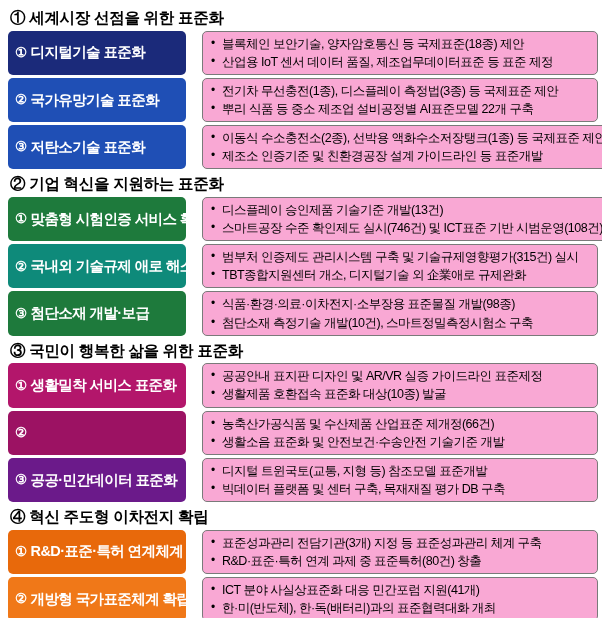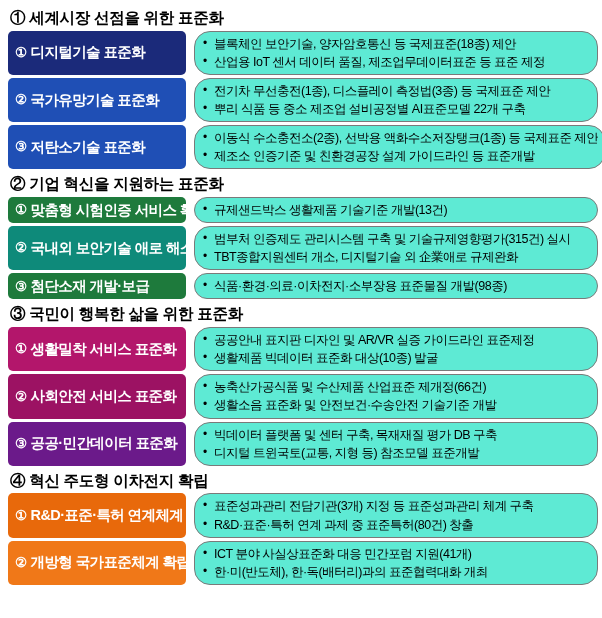--- a/index.html
+++ b/index.html
@@ -57,27 +57,27 @@
   }
   .label .num {
     display: inline-block;
     margin-right: 4px;
     font-size: 13.5px;
   }
   .bullets {
     flex: 1;
     box-sizing: border-box;
     border: 1px solid #7a7a7a;
-    border-radius: 16px;
-    background: #5eead4;
+    border-radius: 5px;
+    background: #f9a8d4;
     padding: 3px 6px 3px 8px;
     display: flex;
     flex-direction: column;
     justify-content: center;
-    margin-left: 8px;
+    margin-left: 16px;
   }
   .bullet {
     position: relative;
     font-size: 12.5px;
     letter-spacing: -0.5px;
     line-height: 1.45;
     padding-left: 11px;
     white-space: nowrap;
     overflow: hidden;
   }
@@ -142,76 +142,77 @@
 
   <div class="section">
     <div class="section-title">② 기업 혁신을 지원하는 표준화</div>
     <div class="rows">
       <div class="row">
         <div class="label c-green">
           <span class="num">①</span>
           <span>맞춤형 시험인증 서비스 확대</span>
         </div>
         <div class="bullets">
-          <div class="bullet">규제샌드박스 생활제품 기술기준 개발(13건)</div>
+          <div class="bullet">디스플레이 승인제품 기술기준 개발(13건)</div>
+          <div class="bullet">스마트공장 수준 확인제도 실시(746건) 및 ICT표준 기반 시범운영(108건)</div>
         </div>
       </div>
       <div class="row">
         <div class="label c-teal">
           <span class="num">②</span>
-          <span>국내외 보안기술 애로 해소</span>
+          <span>국내외 기술규제 애로 해소</span>
         </div>
         <div class="bullets">
           <div class="bullet">범부처 인증제도 관리시스템 구축 및 기술규제영향평가(315건) 실시</div>
           <div class="bullet">TBT종합지원센터 개소, 디지털기술 외 企業애로 규제완화</div>
         </div>
       </div>
       <div class="row">
         <div class="label c-green">
           <span class="num">③</span>
           <span>첨단소재 개발·보급</span>
         </div>
         <div class="bullets">
           <div class="bullet">식품·환경·의료·이차전지·소부장용 표준물질 개발(98종)</div>
+          <div class="bullet">첨단소재 측정기술 개발(10건), 스마트정밀측정시험소 구축</div>
         </div>
       </div>
     </div>
   </div>
 
   <div class="section">
     <div class="section-title">③ 국민이 행복한 삶을 위한 표준화</div>
     <div class="rows">
       <div class="row">
         <div class="label c-pink">
           <span class="num">①</span>
           <span>생활밀착 서비스 표준화</span>
         </div>
         <div class="bullets">
           <div class="bullet">공공안내 표지판 디자인 및 AR/VR 실증 가이드라인 표준제정</div>
-          <div class="bullet">생활제품 빅데이터 표준화 대상(10종) 발굴</div>
+          <div class="bullet">생활제품 호환접속 표준화 대상(10종) 발굴</div>
         </div>
       </div>
       <div class="row">
         <div class="label c-magenta">
           <span class="num">②</span>
-          <span>사회안전 서비스 표준화</span>
         </div>
         <div class="bullets">
           <div class="bullet">농축산가공식품 및 수산제품 산업표준 제개정(66건)</div>
           <div class="bullet">생활소음 표준화 및 안전보건·수송안전 기술기준 개발</div>
         </div>
       </div>
       <div class="row">
         <div class="label c-purple">
           <span class="num">③</span>
           <span>공공·민간데이터 표준화</span>
         </div>
         <div class="bullets">
+          <div class="bullet">디지털 트윈국토(교통, 지형 등) 참조모델 표준개발</div>
           <div class="bullet">빅데이터 플랫폼 및 센터 구축, 목재재질 평가 DB 구축</div>
-          <div class="bullet">디지털 트윈국토(교통, 지형 등) 참조모델 표준개발</div>
         </div>
       </div>
     </div>
   </div>
 
   <div class="section">
     <div class="section-title">④ 혁신 주도형 이차전지 확립</div>
     <div class="rows">
       <div class="row">
         <div class="label c-orange">

